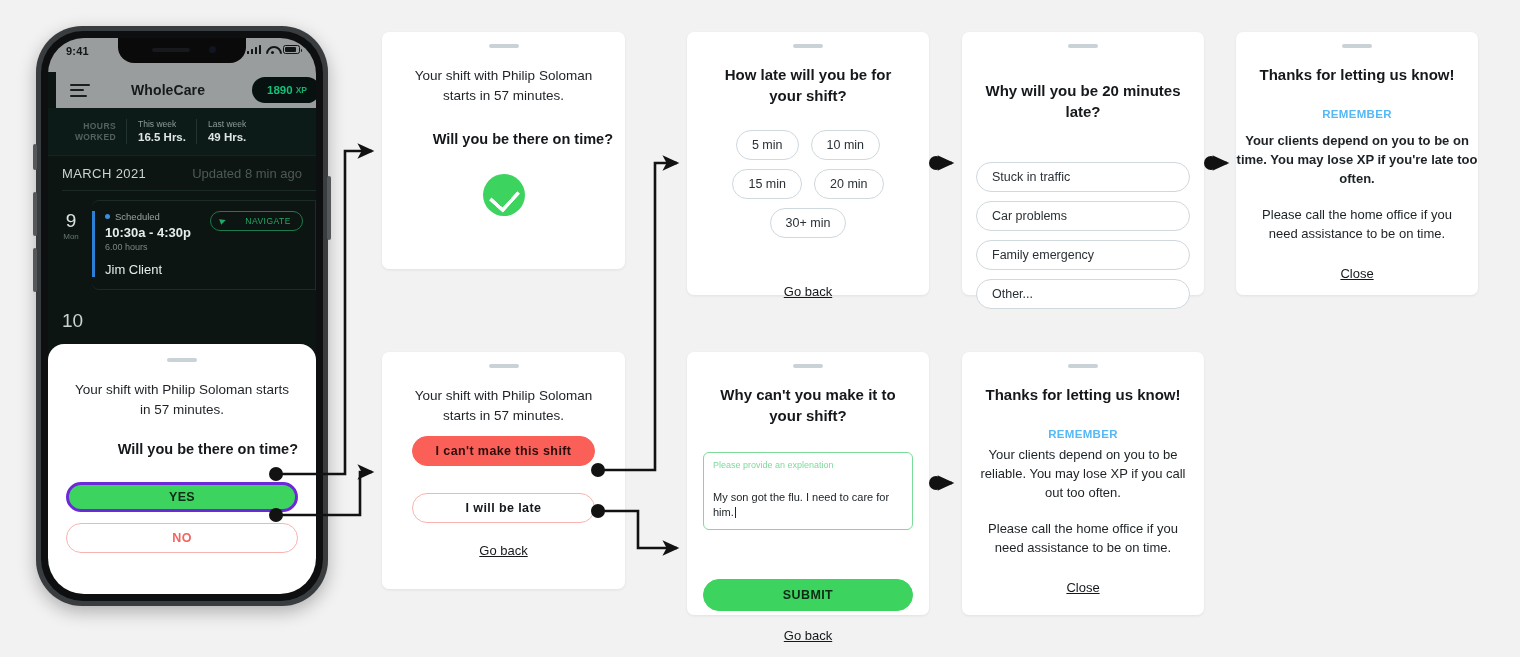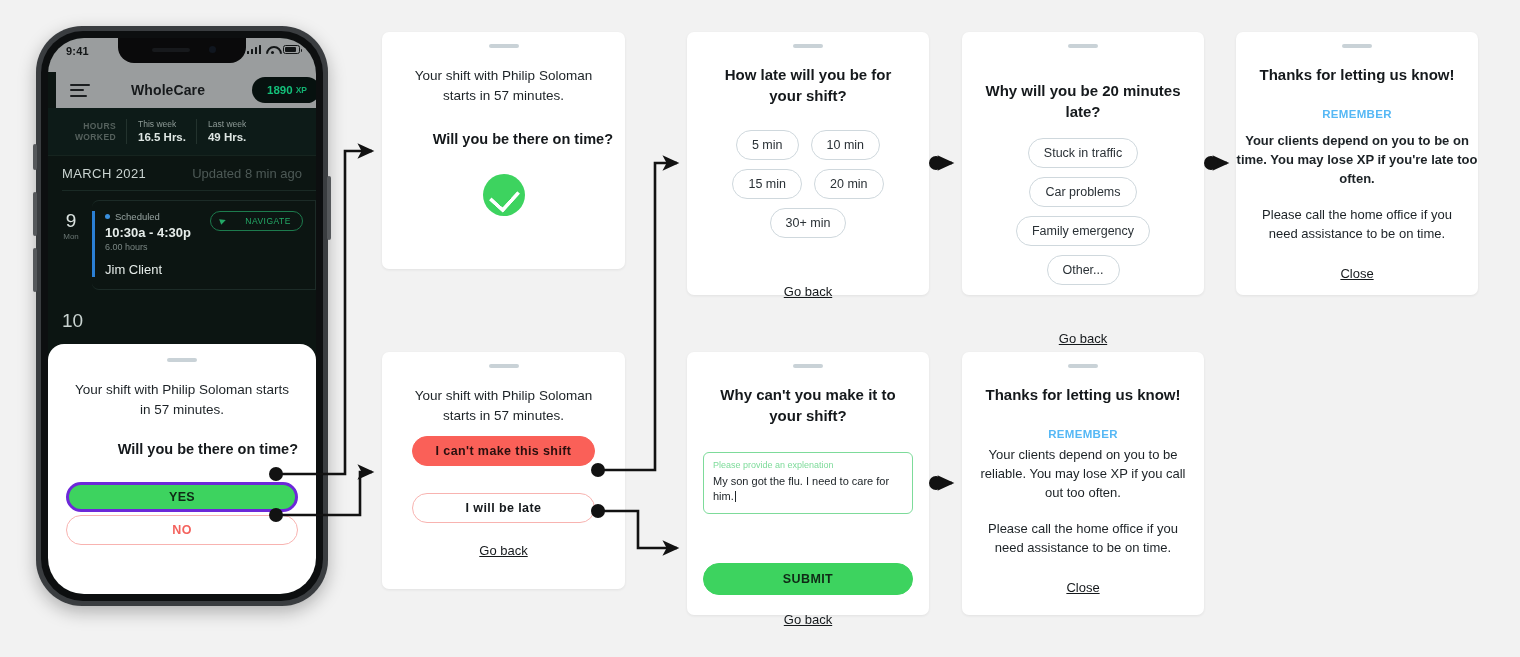--- a/index.html
+++ b/index.html
@@ -145,21 +145,21 @@
   }
 
   .checkmark { width:42px;height:42px;border-radius:50%;background:#3dd35f;margin:0 auto;position:relative; }
   .checkmark::after {
     content:""; position:absolute; left:12px; top:10px; width:15px; height:22px;
     border:4px solid #fff; border-top:none; border-left:none; transform:rotate(42deg); border-radius:1px;
   }
 
   .ta { border:1px solid #7ddb9a; border-radius:6px; padding:7px 9px 9px; background:#fff; }
   .ta .ph { color:#7ddb9a; font-size:9px; line-height:1.3; }
-  .ta .val { color:#20262a; font-size:11px; line-height:1.4; margin-top:2px; }
+  .ta .val { color:#20262a; font-size:11px; line-height:1.4; margin-top:18px; }
   .ta .val .caret { display:inline-block; width:1px; height:11px; background:#20262a; vertical-align:-2px; margin-left:1px; }
 
   svg.conn { position:absolute; left:0; top:0; width:1520px; height:657px; pointer-events:none; z-index:20; }
 </style>
 </head>
 <body>
 
 <div id="stage">
 
   <div class="phone-wrap">
@@ -243,21 +243,21 @@
         </div>
       </div>
 
       <div class="next-day">10</div>
 
       <div class="sheet">
         <div class="grab"></div>
         <div class="c-sub" style="padding:0 6px;">Your shift with Philip Soloman starts in 57 minutes.</div>
         <div class="c-q" style="margin-top:20px;">Will you be there on time?</div>
         <div class="pill pill-yes" style="margin-top:22px;">YES</div>
-        <div class="pill pill-no" style="margin-top:3px;">NO</div>
+        <div class="pill pill-no" style="margin-top:11px;">NO</div>
       </div>
     </div>
   </div>
 
   <div class="card" style="left:382px; top:32px; width:243px; height:237px;">
     <div class="grab"></div>
     <div class="c-sub" style="margin-top:18px; padding:0 30px;">Your shift with Philip Soloman starts in 57 minutes.</div>
     <div class="c-q" style="margin-top:24px; padding:0 12px;">Will you be there on time?</div>
     <div class="checkmark" style="margin-top:24px;"></div>
   </div>
@@ -271,21 +271,21 @@
       <div class="chip">15 min</div>
       <div class="chip">20 min</div>
       <div class="chip">30+ min</div>
     </div>
     <a class="golink" style="margin-top:46px;" href="#">Go back</a>
   </div>
 
   <div class="card" style="left:962px; top:32px; width:242px; height:263px;">
     <div class="grab"></div>
     <div class="c-title" style="margin-top:32px; padding:0 22px;">Why will you be 20 minutes late?</div>
-    <div class="chips" style="margin-top:16px; padding:0 14px;">
+    <div class="chips" style="margin-top:40px; padding:0 14px;flex-direction:column;">
       <div class="chip">Stuck in traffic</div>
       <div class="chip">Car problems</div>
       <div class="chip">Family emergency</div>
       <div class="chip">Other...</div>
     </div>
     <a class="golink" style="margin-top:46px;" href="#">Go back</a>
   </div>
 
   <div class="card" style="left:1236px; top:32px; width:242px; height:263px;">
     <div class="grab"></div>

